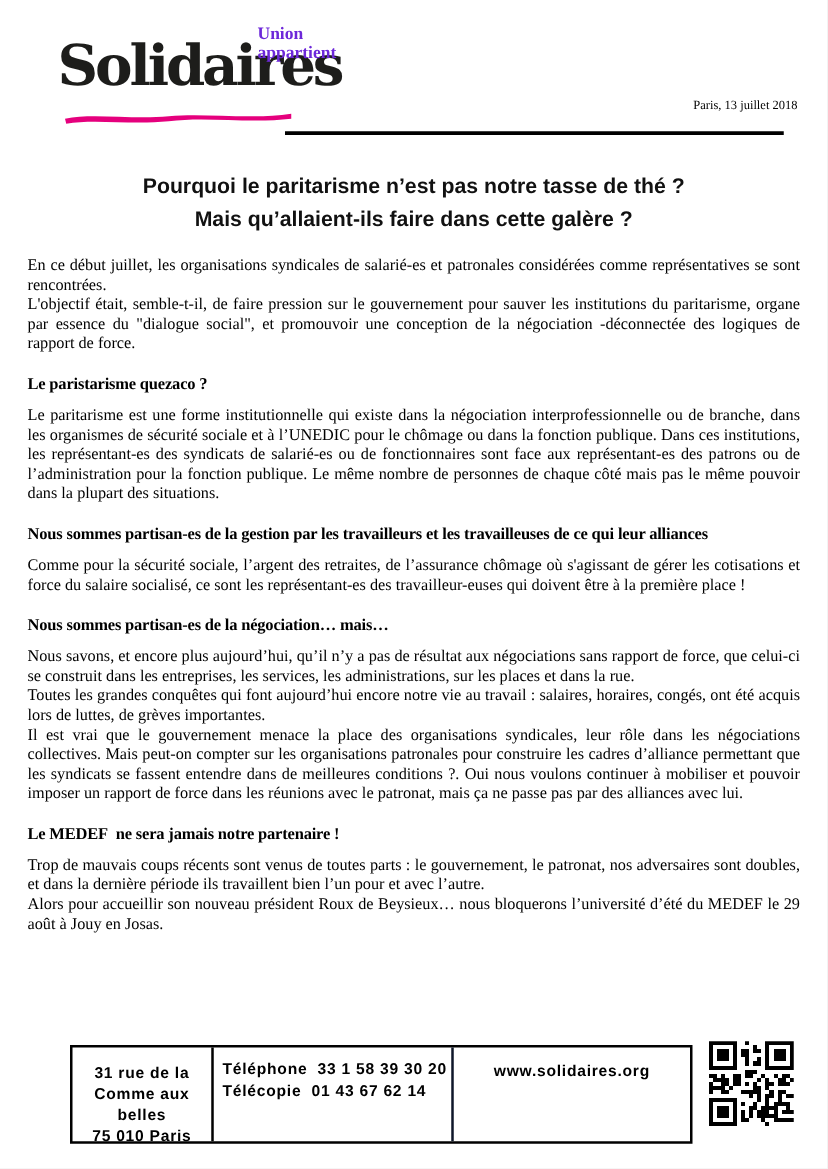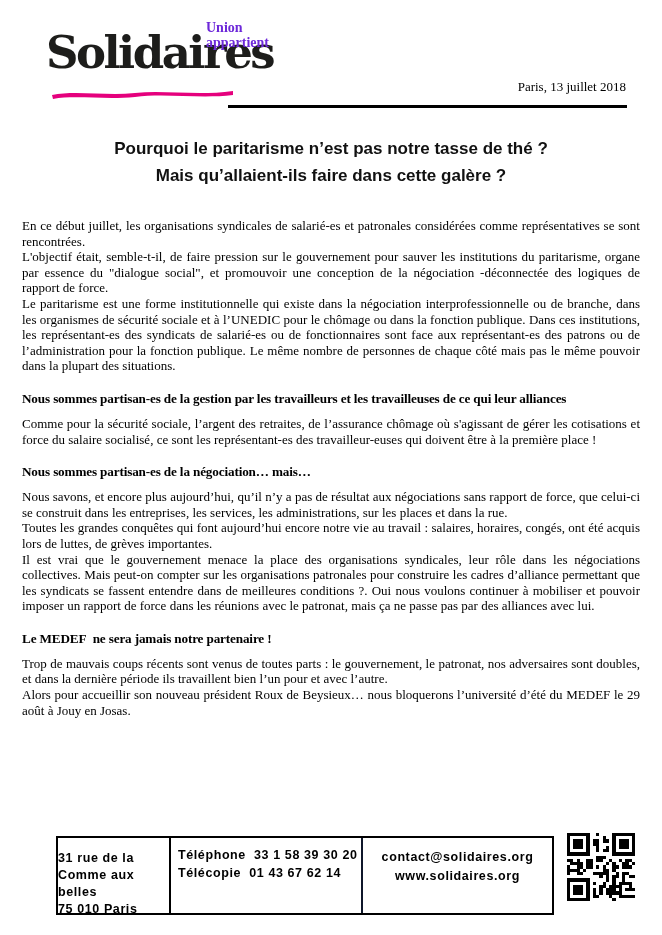--- a/index.html
+++ b/index.html
@@ -15,59 +15,59 @@
     font-family:"DejaVu Serif", serif; font-weight:bold;
     font-size:45px; letter-spacing:-2.5px; color:#1d1d1b; line-height:1;
   }
   .logo-tag {
     position:absolute; left:206px; top:20px;
     font-family:"Liberation Serif", serif; font-weight:bold;
     font-size:14px; line-height:15px; color:#6d28d9;
   }
   .brush { position:absolute; left:50px; top:87px; }
   .date-label {
-    position:absolute; right:36px; top:79px;
-    font-size:13px; font-family:"Liberation Serif", serif;
+    position:absolute; right:24px; top:79px;
+    font-size:10px; font-family:"Liberation Serif", serif;
   }
   .header-rule {
     position:absolute; left:228px; top:105px; width:399px; height:2.5px;
     background:#000;
   }
 
   
   .page-title {
     position:absolute; left:0; right:0; top:135px; text-align:center;
     font-family:"Liberation Sans", sans-serif; font-weight:bold;
     font-size:17px; line-height:27px; color:#111;
   }
 
   
   .body-col {
-    position:absolute; left:22px; width:618px; top:218px;
+    position:absolute; left:22px; width:618px; top:204px;
     font-size:13px; line-height:15.6px;
   }
   .body-col p {
     margin:0; text-align:justify; white-space:pre-line;
   }
   .body-col h2 {
     font-size:13.2px; font-weight:bold; letter-spacing:-0.15px;
     margin:17px 0 9px 0; white-space:nowrap; line-height:16px;
   }
 
   
   .footer-table {
     position:absolute; left:56px; top:836px; width:498px; height:79px;
     border:2px solid #000; box-sizing:border-box; display:flex;
     font-family:"Liberation Sans", sans-serif; font-weight:bold;
     font-size:12.5px; letter-spacing:0.6px;
   }
   .footer-table .cell { box-sizing:border-box; }
   .cell-address {
     width:113px; border-right:2px solid #000;
-    text-align:left; padding-top:12px; line-height:17px;
+    text-align:center; padding-top:12px; line-height:17px;
   }
   .cell-phone {
     width:192px; border-right:2px solid #0f172a;
     padding:9px 0 0 7px; line-height:17.5px;
   }
   .cell-contact {
     flex:1; text-align:center; padding-top:10px; line-height:19px;
   }
   .qr {
     position:absolute; left:567px; top:833px; width:68px; height:71px;
@@ -92,20 +92,21 @@
 
   <div class="page-title">
     <div>Pourquoi le paritarisme n’est pas notre tasse de thé ?</div>
     <div>Mais qu’allaient-ils faire dans cette galère ?</div>
   </div>
 
   <div class="body-col">
     <p>En ce début juillet, les organisations syndicales de salarié-es et patronales considérées comme représentatives se sont rencontrées.
 L'objectif était, semble-t-il, de faire pression sur le gouvernement pour sauver les institutions du paritarisme, organe par essence du "dialogue social", et promouvoir une conception de la négociation -déconnectée des logiques de rapport de force.</p>
 
+    <h2>Le paristarisme quezaco ?</h2>
     <p>Le paritarisme est une forme institutionnelle qui existe dans la négociation interprofessionnelle ou de branche, dans les organismes de sécurité sociale et à l’UNEDIC pour le chômage ou dans la fonction publique. Dans ces institutions, les représentant-es des syndicats de salarié-es ou de fonctionnaires sont face aux représentant-es des patrons ou de l’administration pour la fonction publique. Le même nombre de personnes de chaque côté mais pas le même pouvoir dans la plupart des situations.</p>
 
     <h2>Nous sommes partisan-es de la gestion par les travailleurs et les travailleuses de ce qui leur alliances</h2>
     <p>Comme pour la sécurité sociale, l’argent des retraites, de l’assurance chômage où s'agissant de gérer les cotisations et force du salaire socialisé, ce sont les représentant-es des travailleur-euses qui doivent être à la première place !</p>
 
     <h2>Nous sommes partisan-es de la négociation… mais…</h2>
     <p>Nous savons, et encore plus aujourd’hui, qu’il n’y a pas de résultat aux négociations sans rapport de force, que celui-ci se construit dans les entreprises, les services, les administrations, sur les places et dans la rue.
 Toutes les grandes conquêtes qui font aujourd’hui encore notre vie au travail : salaires, horaires, congés, ont été acquis lors de luttes, de grèves importantes.</p>
 
     <p>Il est vrai que le gouvernement menace la place des organisations syndicales, leur rôle dans les négociations collectives. Mais peut-on compter sur les organisations patronales pour construire les cadres d’alliance permettant que les syndicats se fassent entendre dans de meilleures conditions ?. Oui nous voulons continuer à mobiliser et pouvoir imposer un rapport de force dans les réunions avec le patronat, mais ça ne passe pas par des alliances avec lui.</p>
@@ -119,21 +120,20 @@
     <div class="cell cell-address">
       <div>31 rue de la</div>
       <div>Comme aux belles</div>
       <div>75 010 Paris</div>
     </div>
     <div class="cell cell-phone">
       <div>Téléphone&nbsp; 33 1 58 39 30 20</div>
       <div>Télécopie&nbsp; 01 43 67 62 14</div>
     </div>
     <div class="cell cell-contact">
-      <div>contact@solidaires.org</div>
       <div>www.solidaires.org</div>
     </div>
   </div>
 
   <div class="qr">
     <svg width="68" height="68" viewBox="0 0 21 21" shape-rendering="crispEdges">
         <rect x="0" y="0" width="21" height="21" fill="#fff"></rect>
         <rect x="0" y="0" width="7" height="7" fill="#000"></rect>
         <rect x="1" y="1" width="5" height="5" fill="#fff"></rect>
         <rect x="2" y="2" width="3" height="3" fill="#000"></rect>

